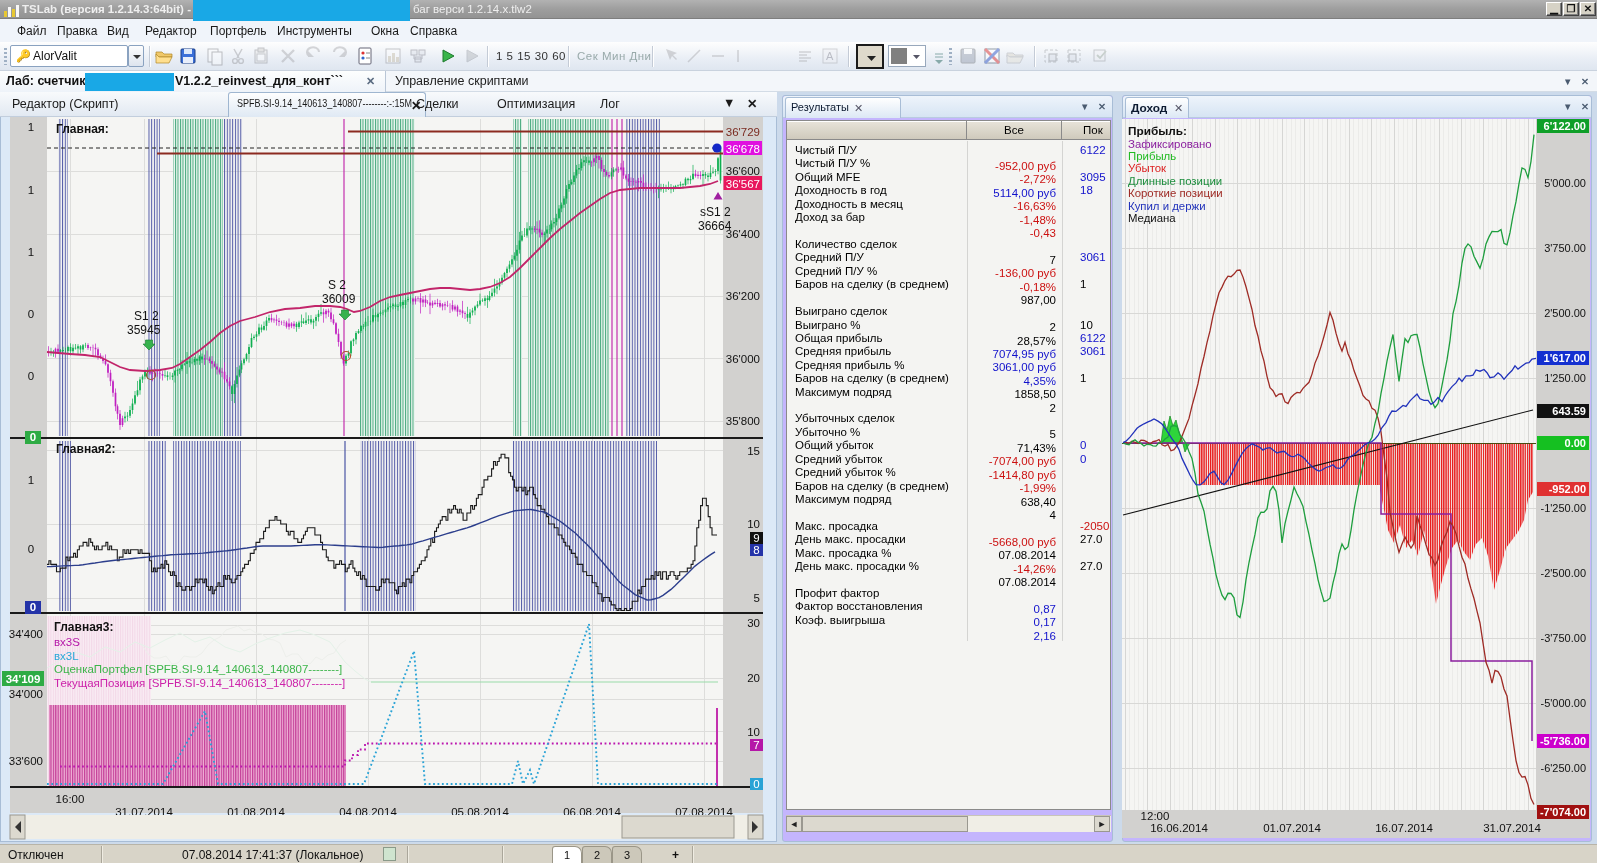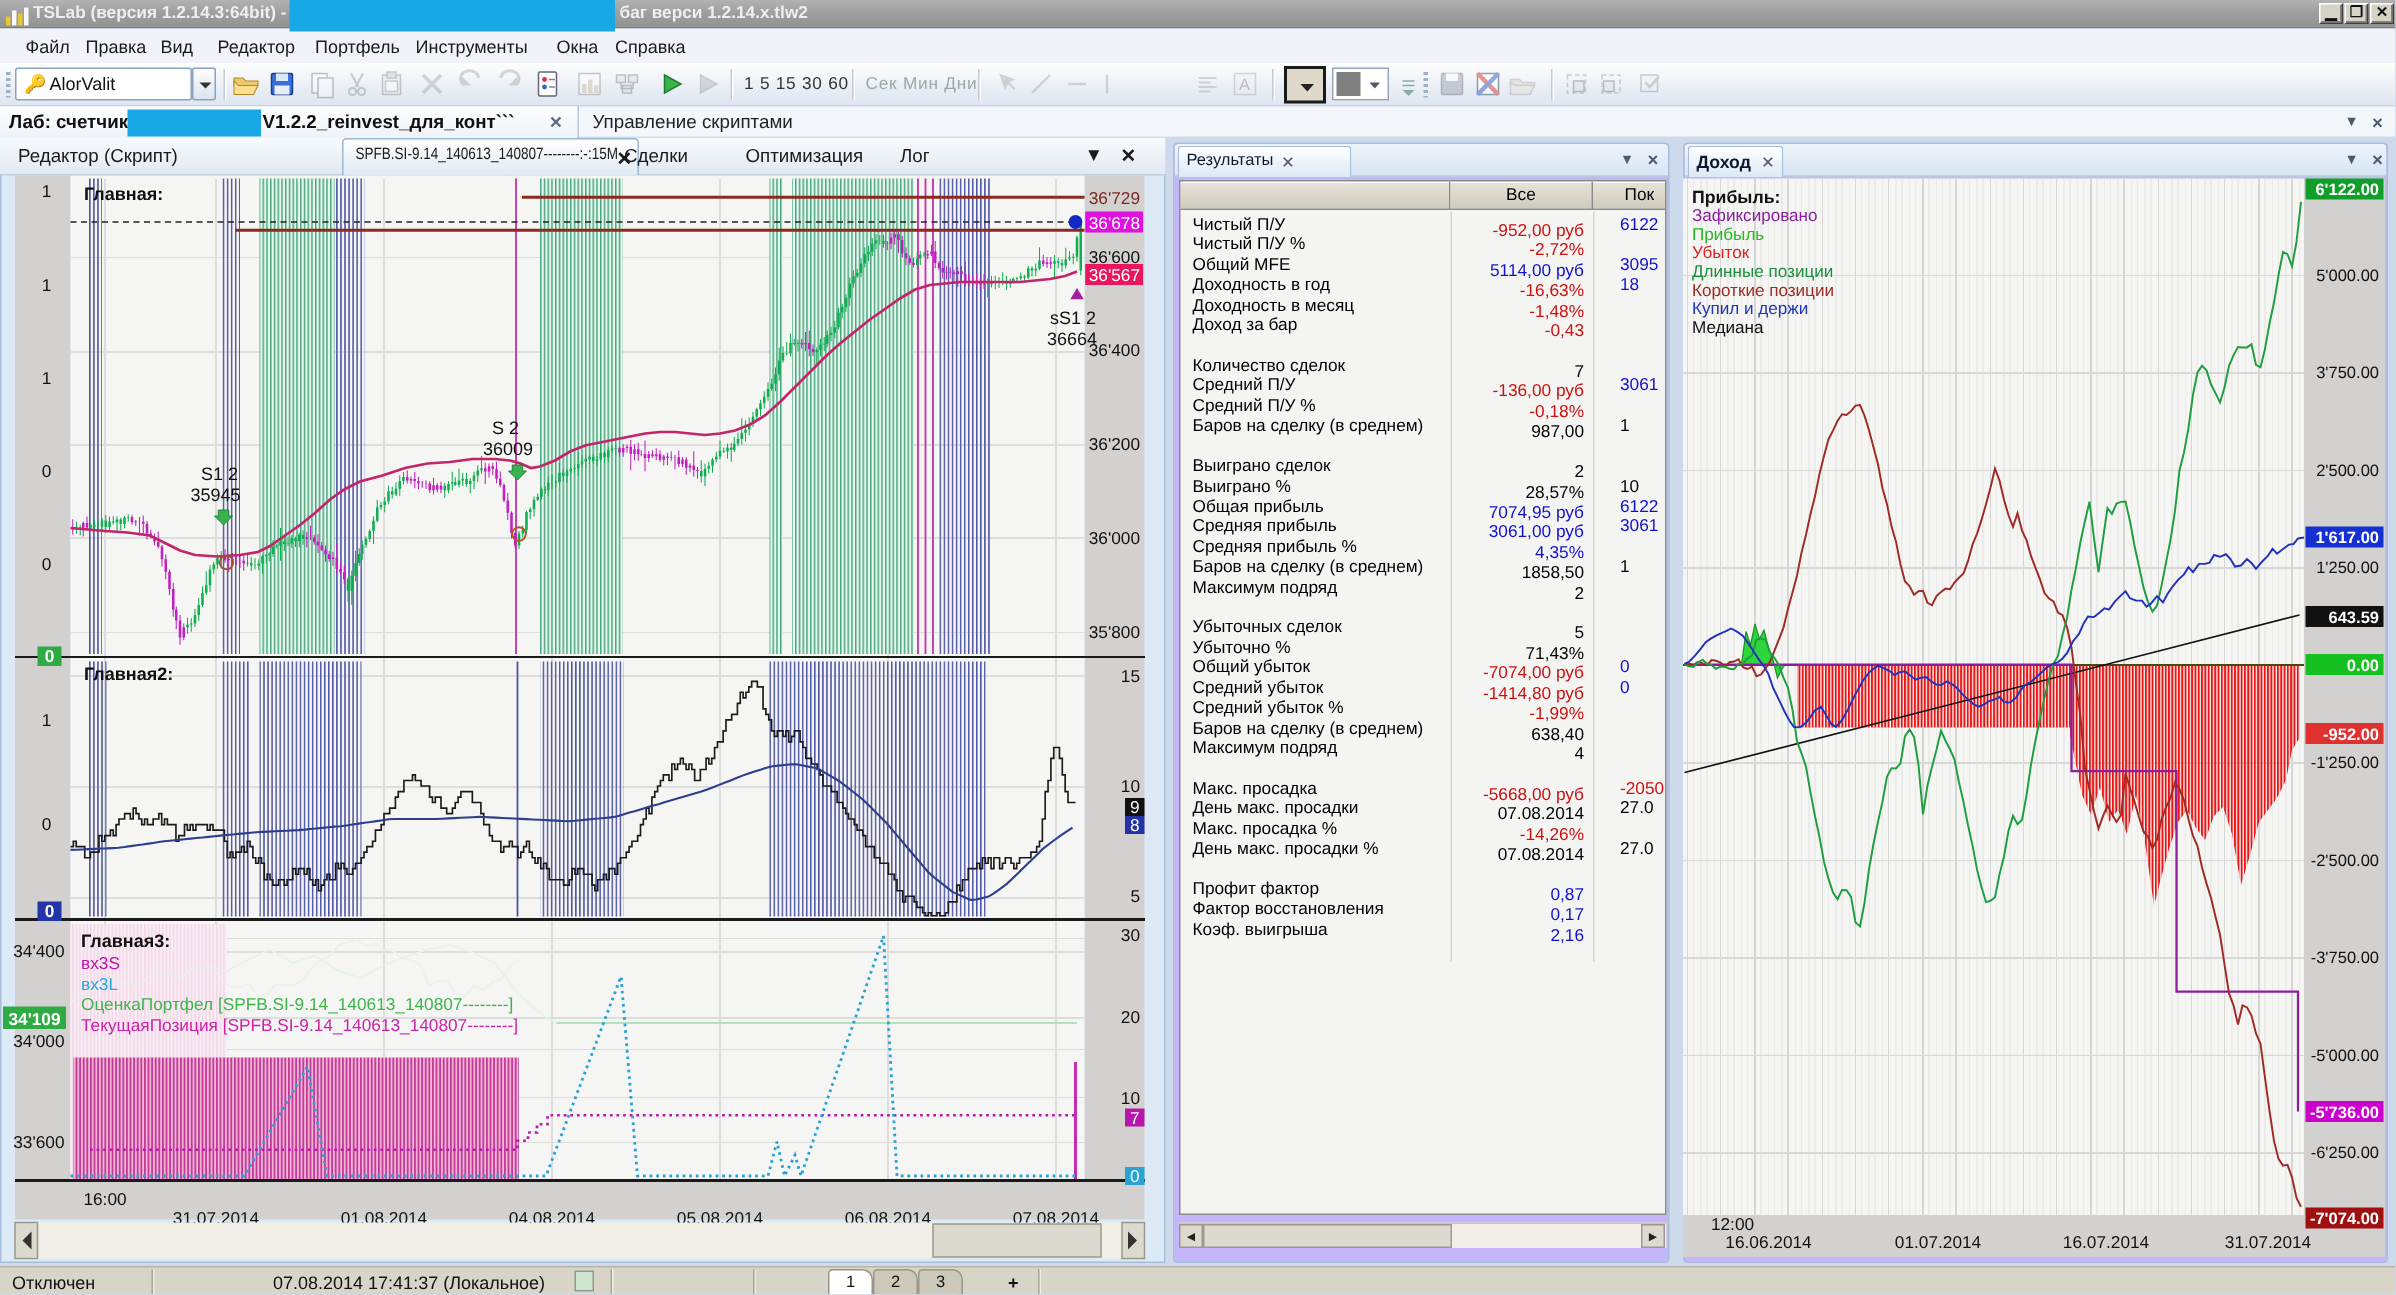--- a/index.html
+++ b/index.html
@@ -1,17 +1,17 @@
 <!DOCTYPE html>
 <html><head><meta charset="utf-8"><style>
 *{margin:0;padding:0;box-sizing:border-box}
 body{width:1597px;height:863px;overflow:hidden;position:relative;font-family:"Liberation Sans",sans-serif;background:#ccdaeb;font-size:12px}
 #titlebar{position:absolute;left:0;top:0;width:1597px;height:19px;background:linear-gradient(180deg,#b2b2b2,#9e9e9e 50%,#939393);border-bottom:1px solid #7e7e7e;color:#f4f4f4;}
 #titlebar .ttext{position:absolute;left:22px;top:3px;font-size:11.5px;font-weight:bold;color:#efefef}
-#titlebar .ttext2{position:absolute;left:413px;top:3px;font-size:11.5px;font-weight:bold;color:#efefef}
+#titlebar .ttext2{position:absolute;left:413px;top:3px;font-size:11.5px;font-weight:normal;color:#efefef}
 #censor1{position:absolute;left:193px;top:0;width:217px;height:21px;background:#19a8e6;z-index:5}
 .wbtn{position:absolute;top:2px;width:16px;height:14px;background:#d6d2c6;border:1px solid #404040;border-top-color:#fff;border-left-color:#fff;box-shadow:inset -1px -1px 0 #808080;text-align:center;line-height:11px;font-size:10px;color:#111;font-weight:bold}
 #menubar{position:absolute;left:0;top:19px;width:1597px;height:23px;background:#f0f4fa;color:#1a1a1a}
 #menubar span{position:absolute;top:5px;font-size:12px}
 #toolbar{position:absolute;left:0;top:42px;width:1597px;height:29px;background:linear-gradient(180deg,#fefefe,#e9eef5 60%,#dfe6f0);border-bottom:1px solid #c9d2de}
 .tsep{position:absolute;top:4px;width:1px;height:21px;background:#c4cbd6;box-shadow:1px 0 0 #fff}
 .grip{position:absolute;top:6px;width:3px;height:17px;background:repeating-linear-gradient(180deg,#9fb0c4 0 2px,transparent 2px 4px)}
 #combo{position:absolute;left:10px;top:3px;width:118px;height:22px;background:#fff;border:1px solid #8aa2c0;border-radius:2px}
 #combo .key{position:absolute;left:5px;top:3px;font-size:12px}
 #combo .ctext{position:absolute;left:22px;top:3px;font-size:12px;color:#111}
@@ -38,21 +38,21 @@
 #lefttabs{position:absolute;left:0;top:92px;width:777px;height:25px;background:linear-gradient(180deg,#f8fafc,#e2e9f2);border-bottom:1px solid #c2cedd}
 #lefttabs span{position:absolute;top:5px;font-size:12.5px;color:#1a1a1a}
 #ltab2{position:absolute;left:228px;top:0px;width:198px;height:25px;background:linear-gradient(180deg,#fefefe,#dfe9f4);border:1px solid #9fb6d0;border-bottom:none;border-radius:3px 3px 0 0}
 
 #midpanel{left:782px;top:95px;width:331px;height:747px}
 #midtab{position:absolute;left:2px;top:1px;width:116px;height:21px;background:linear-gradient(180deg,#fff,#dce8f5);border:1px solid #a8bdd6;border-bottom:none;border-radius:3px 3px 0 0}
 #tblwrap{position:absolute;left:3px;top:24px;width:325px;height:690px;background:#f4f4f2;border:1px solid #8a8a8a;overflow:hidden}
 .th{position:absolute;top:0;height:19px;background:linear-gradient(180deg,#e8e4da,#cfcabc);border-right:1px solid #8a8a8a;border-bottom:1px solid #8a8a8a;box-shadow:inset 0 1px 0 #fff;font-size:11.5px;text-align:center;padding-top:3px}
 .trow{position:absolute;left:0;width:325px;height:14px;font-size:11.5px;white-space:nowrap}
 .tl{position:absolute;left:8px;top:0}
-.tv{position:absolute;right:56px;top:4px;text-align:left}
+.tv{position:absolute;right:56px;top:16px;text-align:left}
 .t3{position:absolute;left:293px;top:0}
 .neg{color:#cc1111}.pos{color:#1111cc}.bld{font-weight:normal}
 #mscroll{position:absolute;left:3px;top:719px;width:325px;height:17px;background:#f0eee6;border-top:1px solid #c8c4b8}
 .sarr{position:absolute;top:0px;width:16px;height:16px;background:#dcd9cf;border:1px solid #9a9890;text-align:center;line-height:14px;font-size:9px;color:#222}
 #rightpanel{left:1122px;top:95px;width:470px;height:747px}
 #righttab{position:absolute;left:2px;top:1px;width:64px;height:21px;background:linear-gradient(180deg,#fff,#dce8f5);border:1px solid #a8bdd6;border-bottom:none;border-radius:3px 3px 0 0}
 #leftpanelbg{position:absolute;left:0;top:92px;width:777px;height:750px;background:#dce9f7;border:1px solid #a8bdd6}
 .ptname{position:absolute;left:8px;top:5px;font-size:11px;color:#0c1a30}
 .px{position:absolute;top:5px;font-size:9.5px;color:#4a5b70;font-weight:bold}
 .pvx{position:absolute;top:4px;color:#333;font-size:11px}

